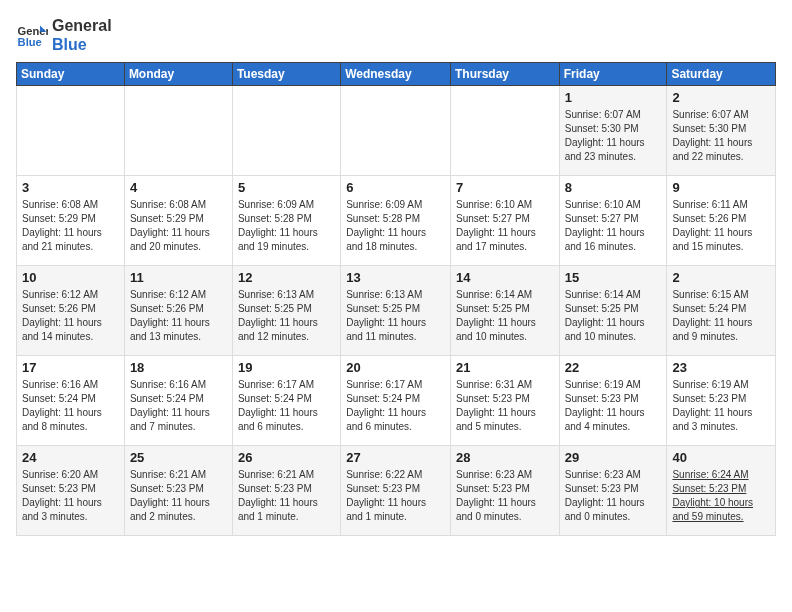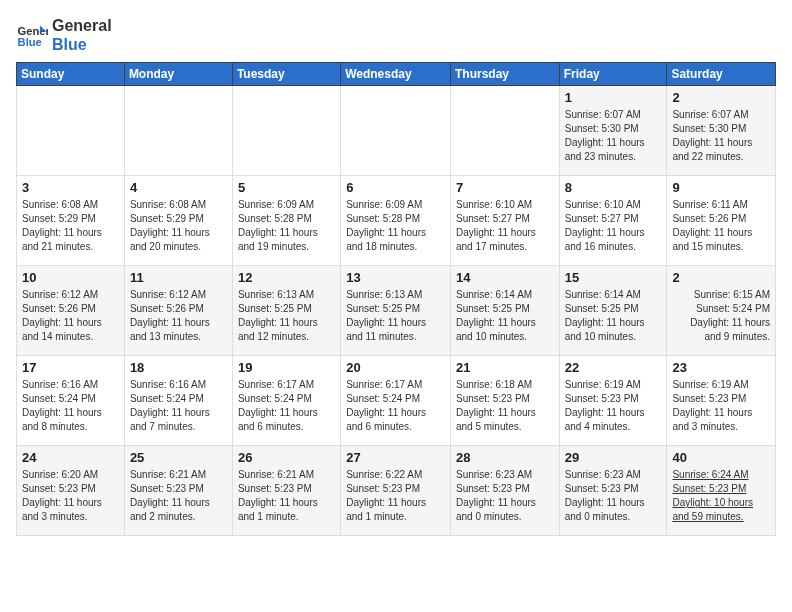--- a/index.html
+++ b/index.html
@@ -214,21 +214,21 @@
 Daylight: 11 hours and 10 minutes.</div>
         </td>
         <td>
           <div class="day-num">15</div>
           <div class="day-info" style="white-space: pre-line;">Sunrise: 6:14 AM
 Sunset: 5:25 PM
 Daylight: 11 hours and 10 minutes.</div>
         </td>
         <td>
           <div class="day-num">2</div>
-          <div class="day-info" style="white-space: pre-line; text-align: right;">Sunrise: 6:15 AM
+          <div class="day-info" style="white-space: pre-line;">Sunrise: 6:15 AM
 Sunset: 5:24 PM
 Daylight: 11 hours and 9 minutes.</div>
         </td>
       </tr>
       <tr>
         <td>
           <div class="day-num">17</div>
           <div class="day-info" style="white-space: pre-line;">Sunrise: 6:16 AM
 Sunset: 5:24 PM
 Daylight: 11 hours and 8 minutes.</div>
@@ -246,21 +246,21 @@
 Daylight: 11 hours and 6 minutes.</div>
         </td>
         <td>
           <div class="day-num">20</div>
           <div class="day-info" style="white-space: pre-line;">Sunrise: 6:17 AM
 Sunset: 5:24 PM
 Daylight: 11 hours and 6 minutes.</div>
         </td>
         <td>
           <div class="day-num">21</div>
-          <div class="day-info" style="white-space: pre-line;">Sunrise: 6:18 AM
+          <div class="day-info" style="white-space: pre-line;">Sunrise: 6:31 AM
 Sunset: 5:23 PM
 Daylight: 11 hours and 5 minutes.</div>
         </td>
         <td>
           <div class="day-num">22</div>
           <div class="day-info" style="white-space: pre-line;">Sunrise: 6:19 AM
 Sunset: 5:23 PM
 Daylight: 11 hours and 4 minutes.</div>
         </td>
         <td>

